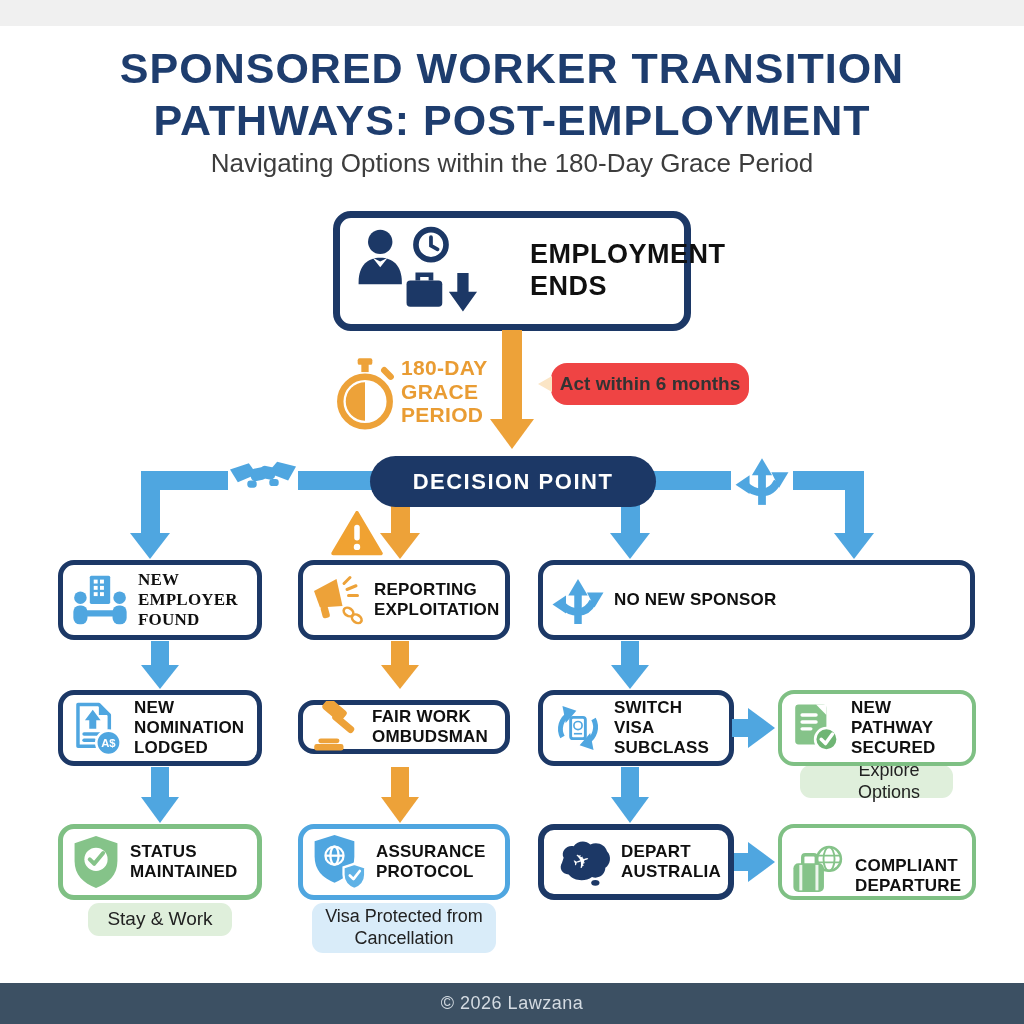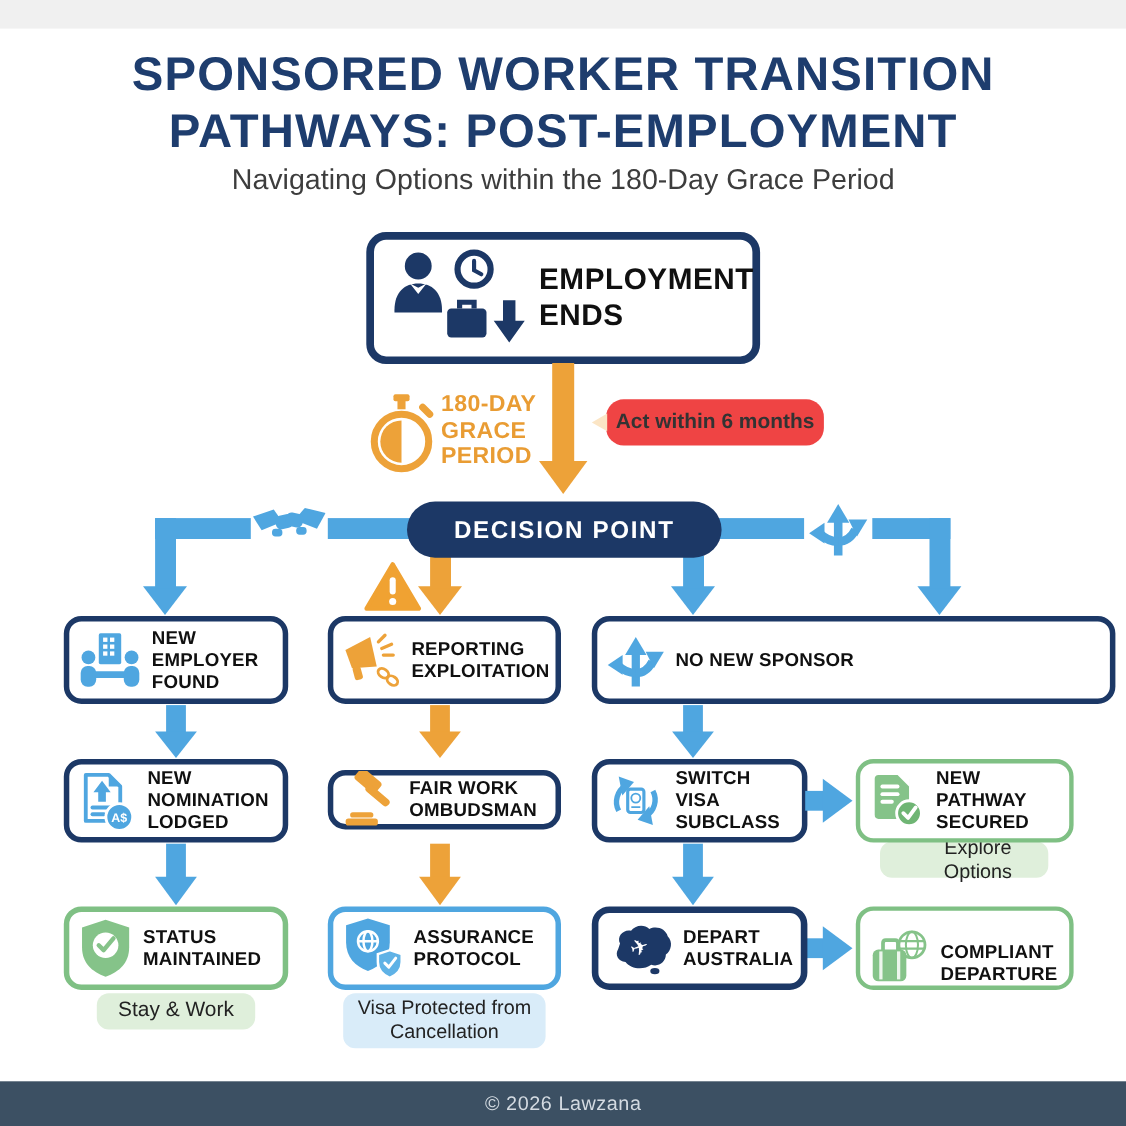--- a/index.html
+++ b/index.html
@@ -9,21 +9,21 @@
   .top-strip{left:0;top:0;width:1024px;height:26px;background:#f0f0f0;}
   .title{left:0;top:42px;width:1024px;text-align:center;color:#1e3d6e;font-weight:800;
          font-size:43px;line-height:1.22;letter-spacing:1px;}
   .subtitle{left:0;top:148px;width:1024px;text-align:center;color:#3d3d3d;font-weight:500;font-size:26px;}
   .flow-box{background:#fff;border:5px solid #1c3866;border-radius:16px;display:flex;align-items:center;
             gap:9px;padding:0 8px;box-sizing:border-box;}
   .flow-box .lbl{font-weight:800;color:#101010;font-size:17px;line-height:1.18;letter-spacing:.2px;}
   .flow-box.green{border-color:#7fc084;border-width:4px;}
   .flow-box.blue{border-color:#4fa6e0;}
   .start-box{border-width:7px;border-radius:18px;gap:12px;padding:0 12px;}
-  .start-box .lbl{font-size:27px;letter-spacing:.5px;}
+  .start-box .lbl{font-size:27px;letter-spacing:.5px;margin-left:40px;}
   .pill{background:#1c3866;border-radius:27px;color:#fff;font-weight:800;font-size:22px;
         letter-spacing:1.5px;display:flex;align-items:center;justify-content:center;z-index:5;}
   .bar{position:absolute;}
   .blue-bg{background:#4fa6e0;}
   .orange-bg{background:#eda239;}
   .tri-down{position:absolute;width:0;height:0;}
   .tri-right{position:absolute;width:0;height:0;}
   .chip{position:absolute;display:flex;align-items:center;justify-content:center;text-align:center;
         border-radius:11px;font-size:18px;font-weight:500;color:#222;line-height:1.2;}
   .chip.green{background:#dfefdb;}
@@ -126,21 +126,21 @@
   <div class="abs pill" style="left:370px;top:456px;width:286px;height:51px;">DECISION POINT</div>
 
   <span class="abs" style="left:331px;top:511px;z-index:2;">
     <svg width="52" height="46" viewBox="0 0 56 50">
       <path d="M28 2 L54 46 H2 Z" fill="#f0a232" stroke="#f0a232" stroke-width="4" stroke-linejoin="round"></path>
       <rect x="25" y="15" width="6" height="17" rx="3" fill="#fff"></rect>
       <circle cx="28" cy="39" r="3.5" fill="#fff"></circle>
     </svg>
   </span>
 
-  <div class="abs flow-box" style="left:58px;top:560px;width:204px;height:80px;">
+  <div class="abs flow-box" style="left:58px;top:560px;width:204px;height:80px;font-family:Liberation Serif, serif;">
     <span>
       <svg width="58" height="52" viewBox="0 0 74 62" fill="#4fa6e0">
         <rect x="24" y="0" width="26" height="36" rx="2"></rect>
         <rect x="29" y="5" width="5" height="5" fill="#fff"></rect>
           <rect x="37" y="5" width="5" height="5" fill="#fff"></rect>
         <rect x="29" y="13" width="5" height="5" fill="#fff"></rect>
           <rect x="37" y="13" width="5" height="5" fill="#fff"></rect>
         <rect x="29" y="21" width="5" height="5" fill="#fff"></rect>
           <rect x="37" y="21" width="5" height="5" fill="#fff"></rect>
         <circle cx="12" cy="28" r="8"></circle>
@@ -159,21 +159,21 @@
         <polygon points="4,20 34,4 42,40 12,42"></polygon>
         <rect x="14" y="40" width="10" height="16" rx="3" transform="rotate(-15 19 48)"></rect>
         <path d="M44 10 L52 2 M48 18 L60 13 M50 26 L62 26" stroke="#eda239" stroke-width="4" stroke-linecap="round" fill="none"></path>
         <ellipse cx="50" cy="48" rx="7" ry="5" transform="rotate(35 50 48)" fill="none" stroke="#eda239" stroke-width="3.5"></ellipse>
         <ellipse cx="61" cy="57" rx="7" ry="5" transform="rotate(35 61 57)" fill="none" stroke="#eda239" stroke-width="3.5"></ellipse>
       </svg>
     </span>
     <span class="lbl">REPORTING EXPLOITATION</span>
   </div>
 
-  <div class="abs flow-box" style="left:538px;top:560px;width:476px;height:80px;">
+  <div class="abs flow-box" style="left:538px;top:560px;width:437px;height:80px;">
     <span>
       <svg width="54" height="56" viewBox="0 0 72 72" fill="#4fa6e0">
         <path d="M36 68 V28" stroke="#4fa6e0" stroke-width="10"></path>
         <polygon points="23,30 49,30 36,8"></polygon>
         <path d="M36 52 C26 52 20 48 14 42" stroke="#4fa6e0" stroke-width="10" fill="none"></path>
         <polygon points="20,30 20,54 2,42"></polygon>
         <path d="M36 52 C46 52 52 46 56 38" stroke="#4fa6e0" stroke-width="10" fill="none"></path>
         <polygon points="48,26 70,26 58,46"></polygon>
       </svg>
     </span>

